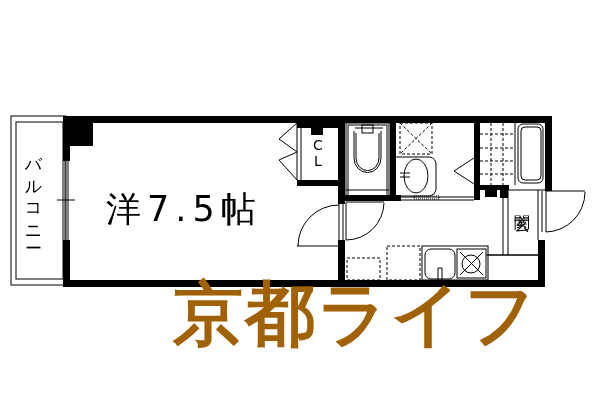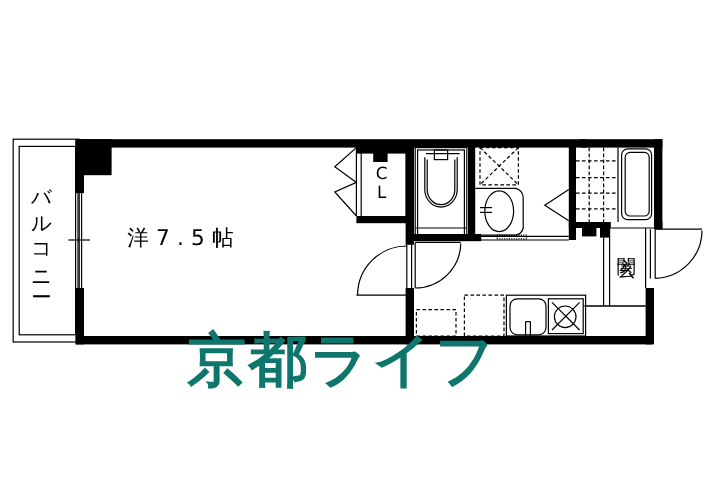--- a/index.html
+++ b/index.html
@@ -1,24 +1,24 @@
 <!DOCTYPE html>
 <html><head>
 <meta charset="utf-8">
 <style>
   html,body{margin:0;padding:0;background:#ffffff;}
   body{width:600px;height:400px;overflow:hidden;position:relative;font-family:"DejaVu Sans",sans-serif;}
   #plan{position:absolute;left:0;top:0;width:600px;height:400px;}
   .lbl{position:absolute;color:#000;font-family:"DejaVu Sans",sans-serif;white-space:nowrap;}
   .vert{writing-mode:vertical-rl;text-orientation:upright;}
-  .room-label{left:106px;top:186px;font-size:18px;letter-spacing:6px;}
+  .room-label{left:106px;top:186px;font-size:35px;letter-spacing:6px;}
   .balcony-label{left:25px;top:145px;font-size:17px;line-height:18px;letter-spacing:4px;}
   .cl-label{left:313px;top:137px;font-size:14px;line-height:18px;width:14px;text-align:center;}
   .genkan-label{left:514px;top:202px;font-size:16px;line-height:19px;width:18px;text-align:center;}
-  .watermark{position:absolute;left:156px;top:268px;font-size:49px;font-weight:bold;color:#0f766e;letter-spacing:2px;font-family:"DejaVu Sans",sans-serif;}
+  .watermark{position:absolute;left:173px;top:268px;font-size:70px;font-weight:bold;color:#a16207;letter-spacing:2px;font-family:"DejaVu Sans",sans-serif;}
 </style>
 </head>
 <body>
 
 <div>
 <svg id="plan" viewBox="0 0 600 400" xmlns="http://www.w3.org/2000/svg">
 
   <g>
     <rect x="11" y="116" width="55" height="169" fill="none" stroke="#000" stroke-width="1"></rect>
     <rect x="16" y="122" width="47" height="157" fill="none" stroke="#000" stroke-width="1"></rect>

